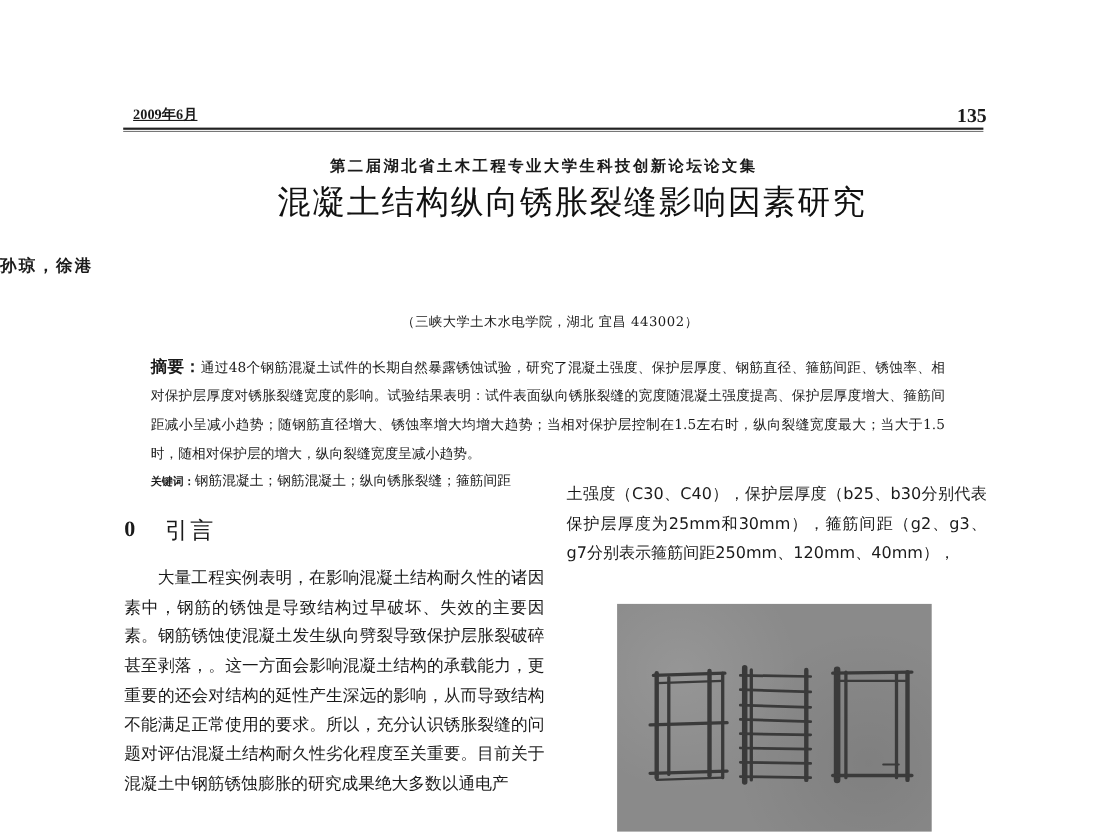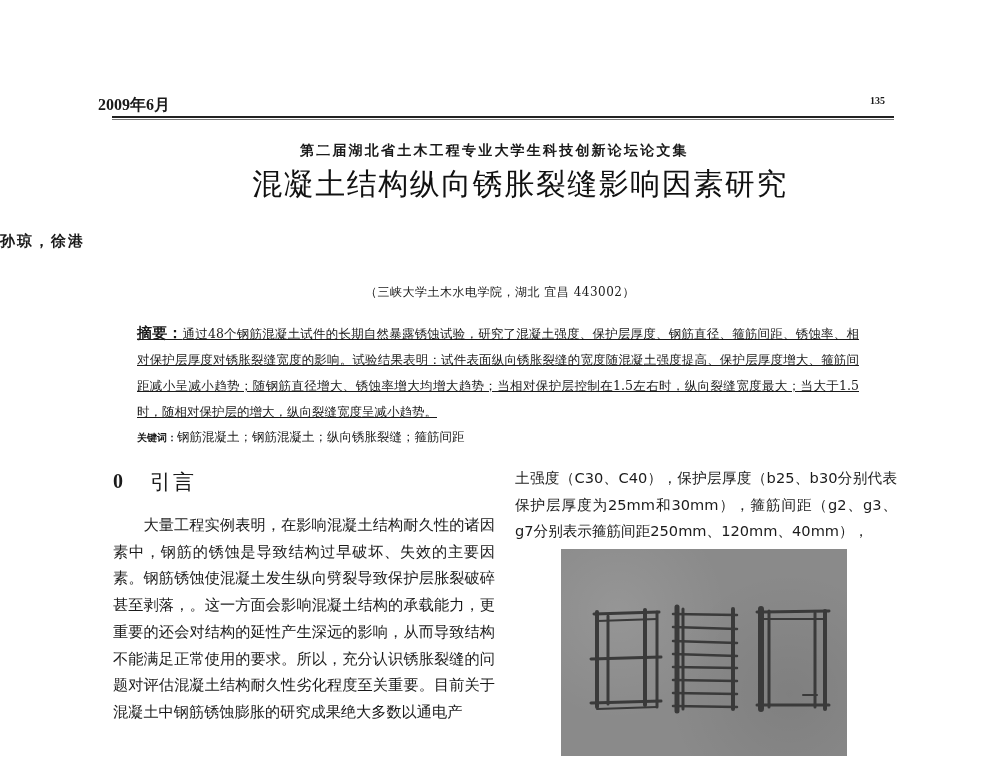--- a/index.html
+++ b/index.html
@@ -12,35 +12,36 @@
     height: 759px;
     position: relative;
     overflow: hidden;
     color: #1a1a1a;
     font-family: "DejaVu Serif", "Liberation Serif", serif;
   }
   .abs { position: absolute; }
 
   
   .hdr-left {
-    left: 98px; top: 95px;
-    font-size: 16px; font-weight: bold;
+    left: 121px; top: 95px;
+    font-size: 13px; font-weight: bold;
     font-family: "Liberation Serif", "DejaVu Serif", serif;
     letter-spacing: 0px;
+    text-decoration: underline;
   }
   .hdr-center {
     left: 300px; top: 95px;
     font-size: 14px; font-weight: bold;
     letter-spacing: 2.2px;
     font-family: "DejaVu Sans", sans-serif;
     margin-top: 47px;
   }
   .hdr-right {
     left: 870px; top: 95px;
-    font-size: 10px; font-weight: bold;
+    font-size: 18px; font-weight: bold;
     font-family: "Liberation Serif", "DejaVu Serif", serif;
   }
   .hdr-rule {
     left: 112px; top: 116px;
     width: 782px; height: 2px;
     background: #222;
   }
   .hdr-rule2 {
     left: 112px; top: 119px;
     width: 782px; height: 1px;
@@ -73,21 +74,20 @@
   }
 
   
   .abstract {
     left: 137px; top: 320px; width: 722px;
     font-size: 12.5px;
     line-height: 26px;
     font-family: "DejaVu Serif", serif;
     text-align: justify;
     text-align-last: left;
-    text-decoration: underline;
   }
   .abstract .lbl {
     font-weight: bold;
     font-size: 15px;
     font-family: "DejaVu Sans", sans-serif;
   }
   .keywords {
     left: 137px; top: 424px; width: 722px;
     font-size: 12.5px;
     line-height: 26px;
@@ -115,21 +115,21 @@
   
   .col-left {
     left: 113px; top: 512px; width: 382px;
     font-size: 15.2px;
     line-height: 26.7px;
     font-family: "DejaVu Sans", sans-serif;
     text-align: justify;
   }
   .col-left p { margin: 0; text-indent: 2em; }
   .col-right {
-    left: 515px; top: 465px; width: 382px;
+    left: 515px; top: 437px; width: 382px;
     font-size: 14.6px;
     line-height: 26.7px;
     font-family: "DejaVu Sans", sans-serif;
     text-align: justify;
   }
   .col-right p { margin: 0; }
 
   
   .figure {
     left: 561px; top: 549px;

